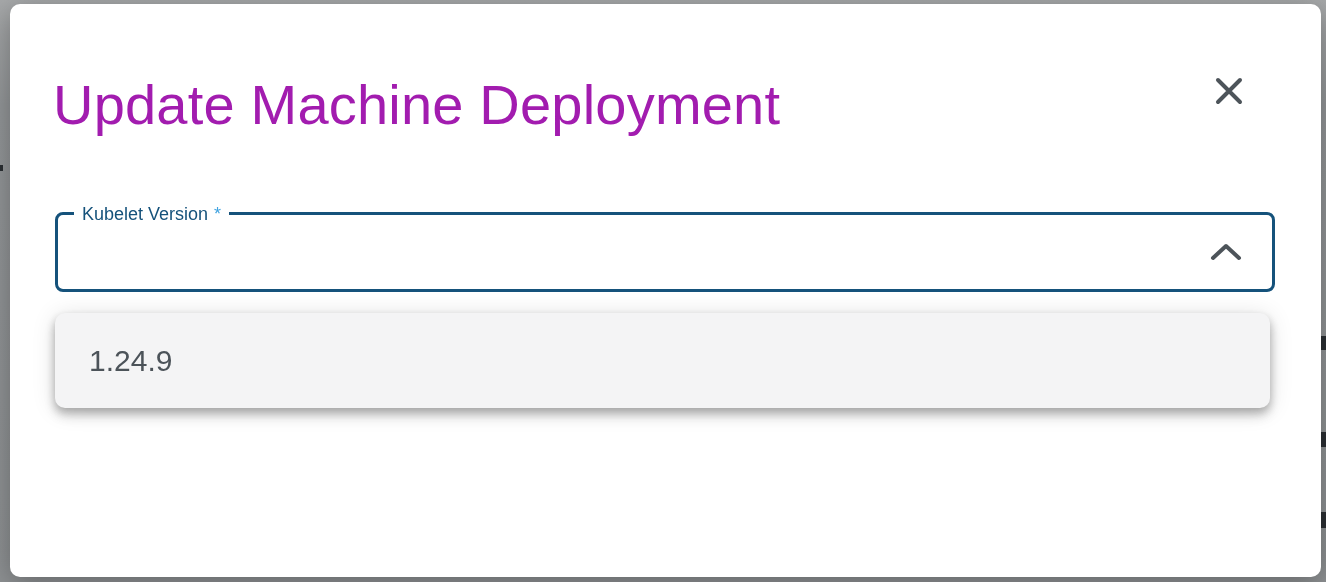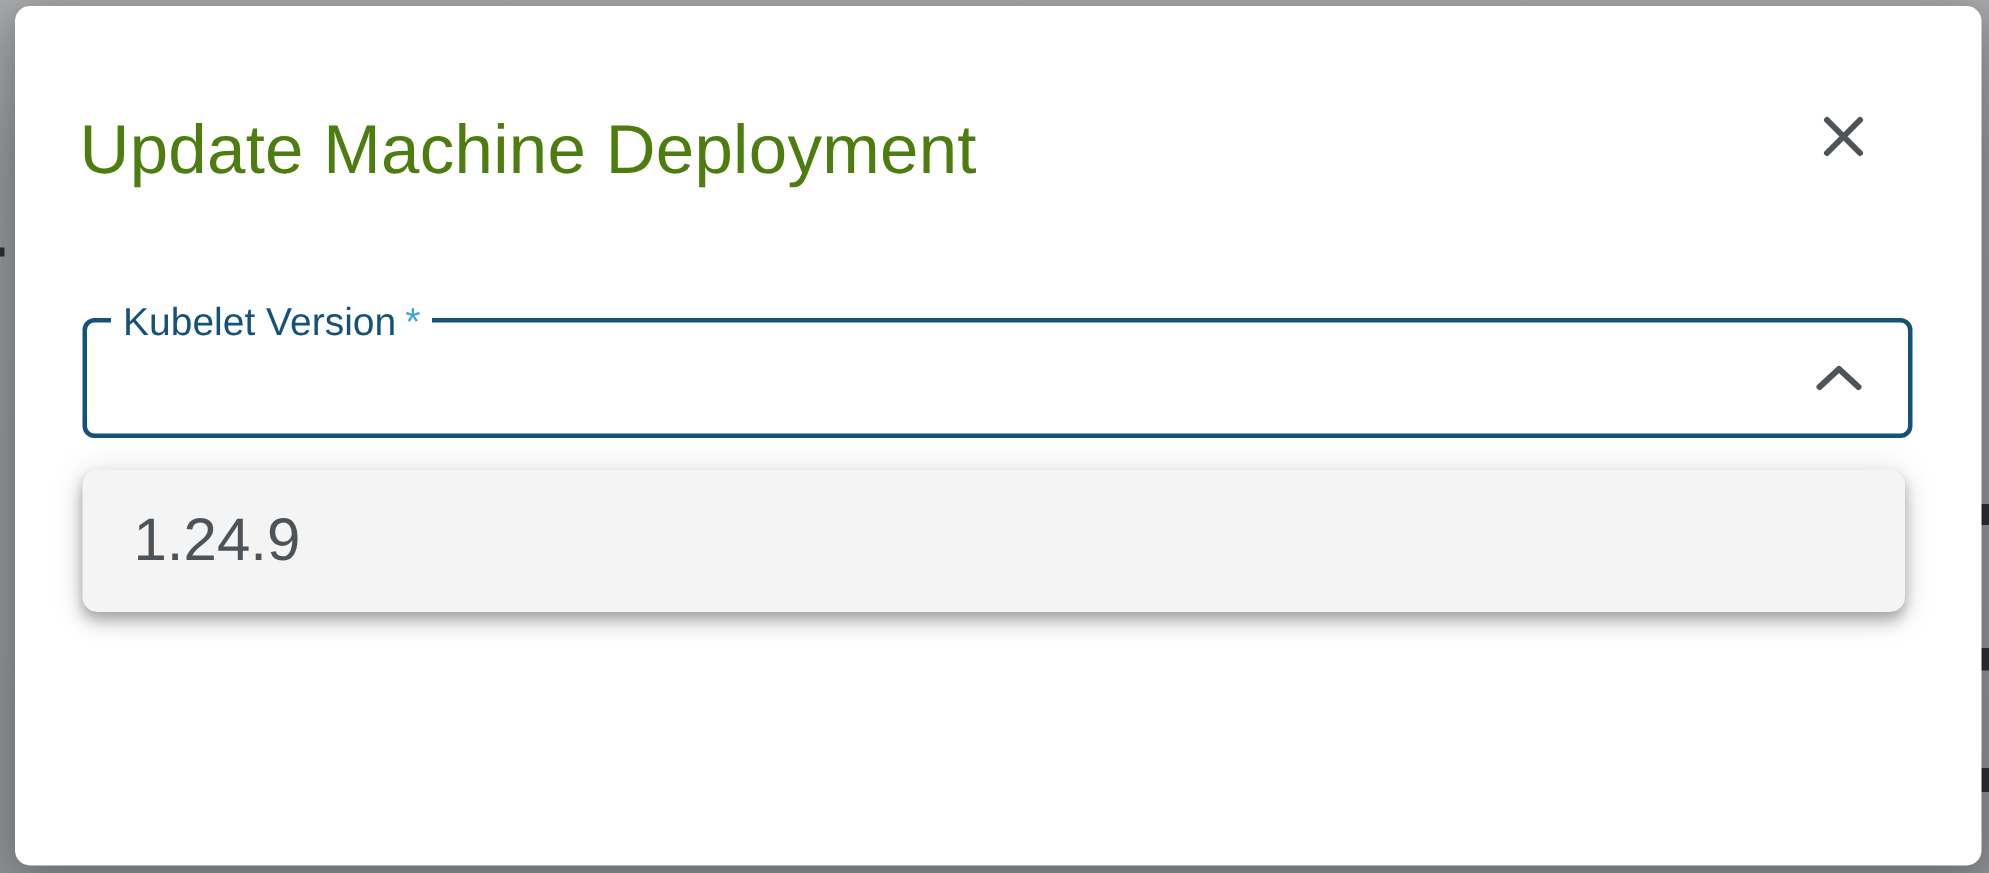--- a/index.html
+++ b/index.html
@@ -34,24 +34,24 @@
     height: 573px;
     background: #ffffff;
     border-radius: 10px;
     box-shadow: 0 6px 30px rgba(0,0,0,0.30);
   }
 
   .dialog-title {
     position: absolute;
     left: 43px;
     top: 68px;
-    font-size: 46px;
+    font-size: 56px;
     font-weight: 400;
     letter-spacing: 0.2px;
-    color: #4d7c0f;
+    color: #a21caf;
     white-space: nowrap;
     text-align: right;
   }
 
   .close-btn {
     position: absolute;
     left: 1196px;
     top: 64px;
     width: 46px;
     height: 46px;
@@ -74,21 +74,21 @@
     border-radius: 8px;
     background: #ffffff;
     cursor: pointer;
   }
   .field-label {
     position: absolute;
     left: 16px;
     top: -14px;
     padding: 0 8px;
     background: #ffffff;
-    font-size: 26px;
+    font-size: 18px;
     color: #15527b;
     white-space: nowrap;
     line-height: 26px;
   }
   .field-label .req {
     color: #41a3e0;
     margin-left: 6px;
   }
   .field-chevron {
     position: absolute;
@@ -108,21 +108,21 @@
     background: #f4f4f5;
     border-radius: 10px;
     box-shadow: 0 4px 8px rgba(0,0,0,0.20), 0 8px 12px rgba(0,0,0,0.14), 0 2px 24px rgba(0,0,0,0.12);
     overflow: hidden;
   }
   .dropdown-option {
     display: flex;
     align-items: center;
     height: 100%;
     padding-left: 34px;
-    font-size: 40px;
+    font-size: 30px;
     color: #4c5359;
     cursor: pointer;
   }
 
   
   .save-btn {
     position: absolute;
     left: 917px;
     top: 414px;
     width: 347px;

